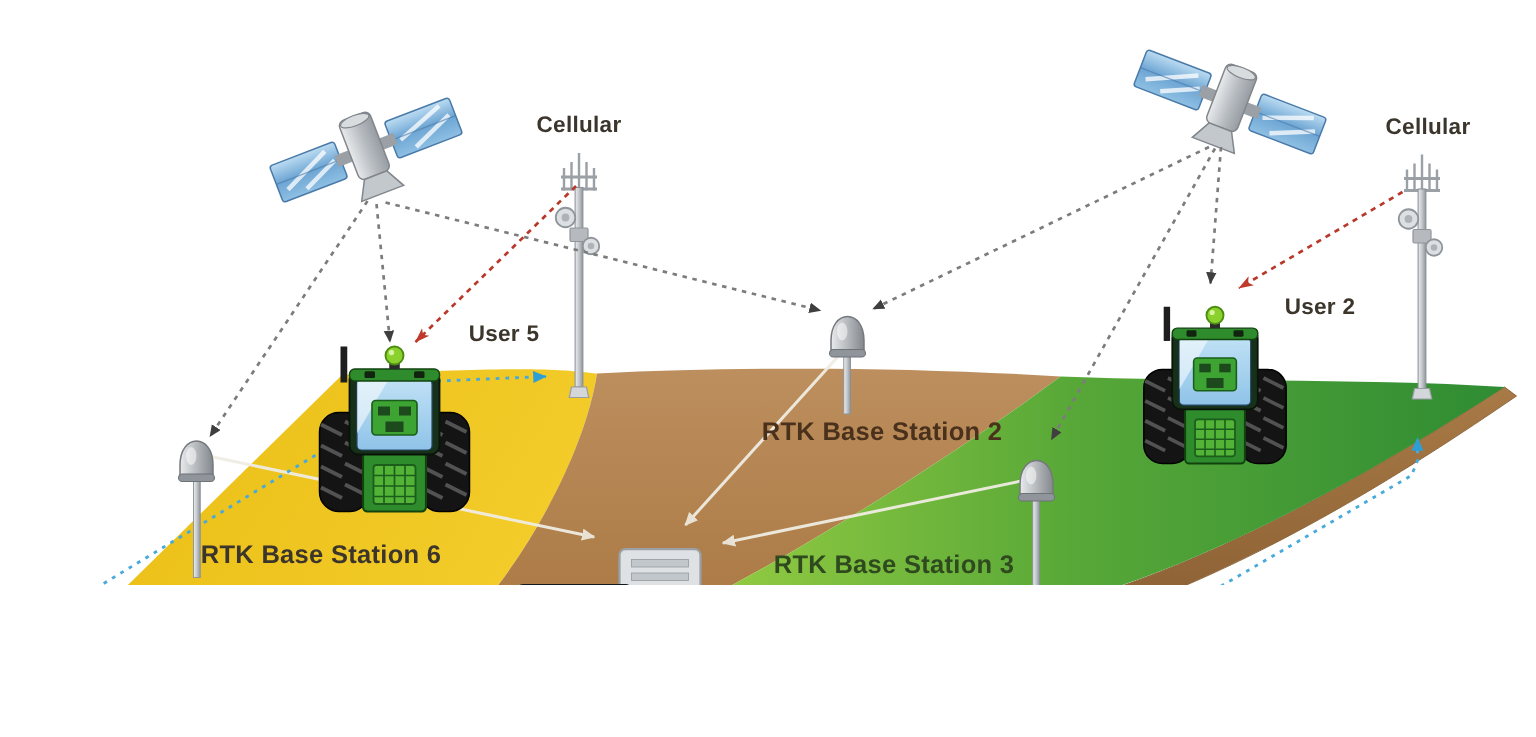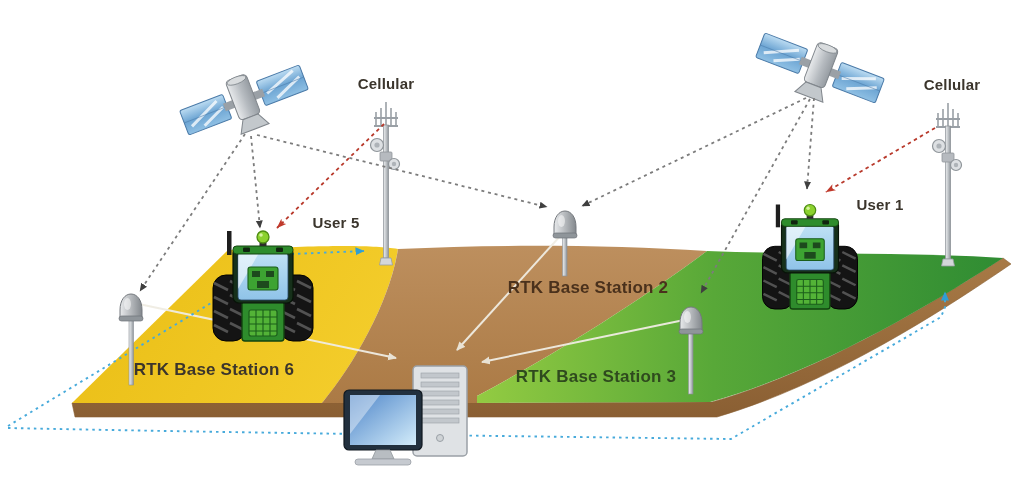--- a/index.html
+++ b/index.html
@@ -1,18 +1,18 @@
 <!DOCTYPE html>
 <html style="--c-field_yellow: #eec41e; --c-field_band_brown: #b38352; --c-field_green_light: #93cb42; --c-field_green_dark: #2f8c33; --c-soil_brown: #a87a46; --c-soil_brown_dark: #8a5f33; --c-gnss_link_gray: #7c7c7c; --c-cellular_link_red: #b8392b; --c-correction_link_blue: #47aadb; --c-station_link_white: #f0ede3; --c-label_text: #3b352c; --c-label_rtk2: #4a311c; --c-label_rtk3: #2f4a1e;"><head>
 <meta charset="utf-8">
 <style>
   html,body{margin:0;padding:0;background:#ffffff;}
   .stage{
     position:relative;
-    width:1024px;height:491px;
+    width:1024px;height:390px;
     background:#ffffff;
     font-family:"Liberation Sans", sans-serif;
     overflow:hidden;
   }
   svg{position:absolute;left:0;top:0;}
   .lbl{
     position:absolute;
     transform:translateX(-50%);
     white-space:nowrap;
     font-weight:bold;
@@ -214,18 +214,18 @@
 
   <g stroke="#b8392b" stroke-width="1.8" fill="none" stroke-dasharray="3.5 3.5">
     <path d="M384,124 L277,228" marker-end="url(#mRed)"></path>
     <path d="M935,128 L826,192" marker-end="url(#mRed)"></path>
   </g>
 </svg>
 
 <div class="lbl" id="lbl-cell-l" style="left:386px;top:75px">Cellular</div>
 <div class="lbl" id="lbl-cell-r" style="left:952px;top:76px">Cellular</div>
 <div class="lbl" id="lbl-user1" style="left:336px;top:214px">User 5</div>
-<div class="lbl" id="lbl-user2" style="left:880px;top:196px">User 1</div>
+<div class="lbl" id="lbl-user2" style="left:880px;top:196px">User 2</div>
 <div class="lbl lbl-big" id="lbl-rtk1" style="left:214px;top:360px">RTK Base Station 6</div>
 <div class="lbl lbl-big" id="lbl-rtk2" style="left:588px;top:278px">RTK Base Station 2</div>
 <div class="lbl lbl-big" id="lbl-rtk3" style="left:596px;top:367px">RTK Base Station 3</div>
 
 </div>
 
 </body></html>

